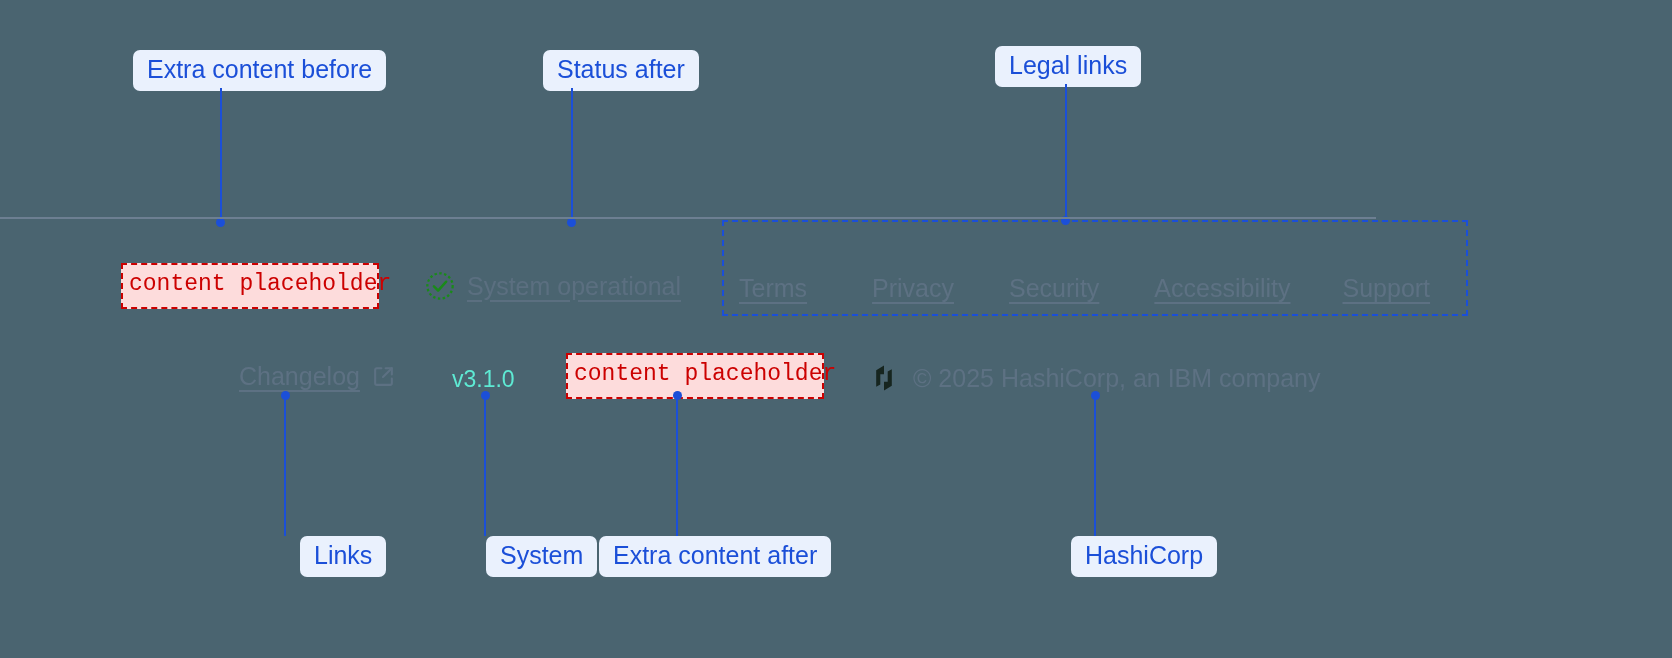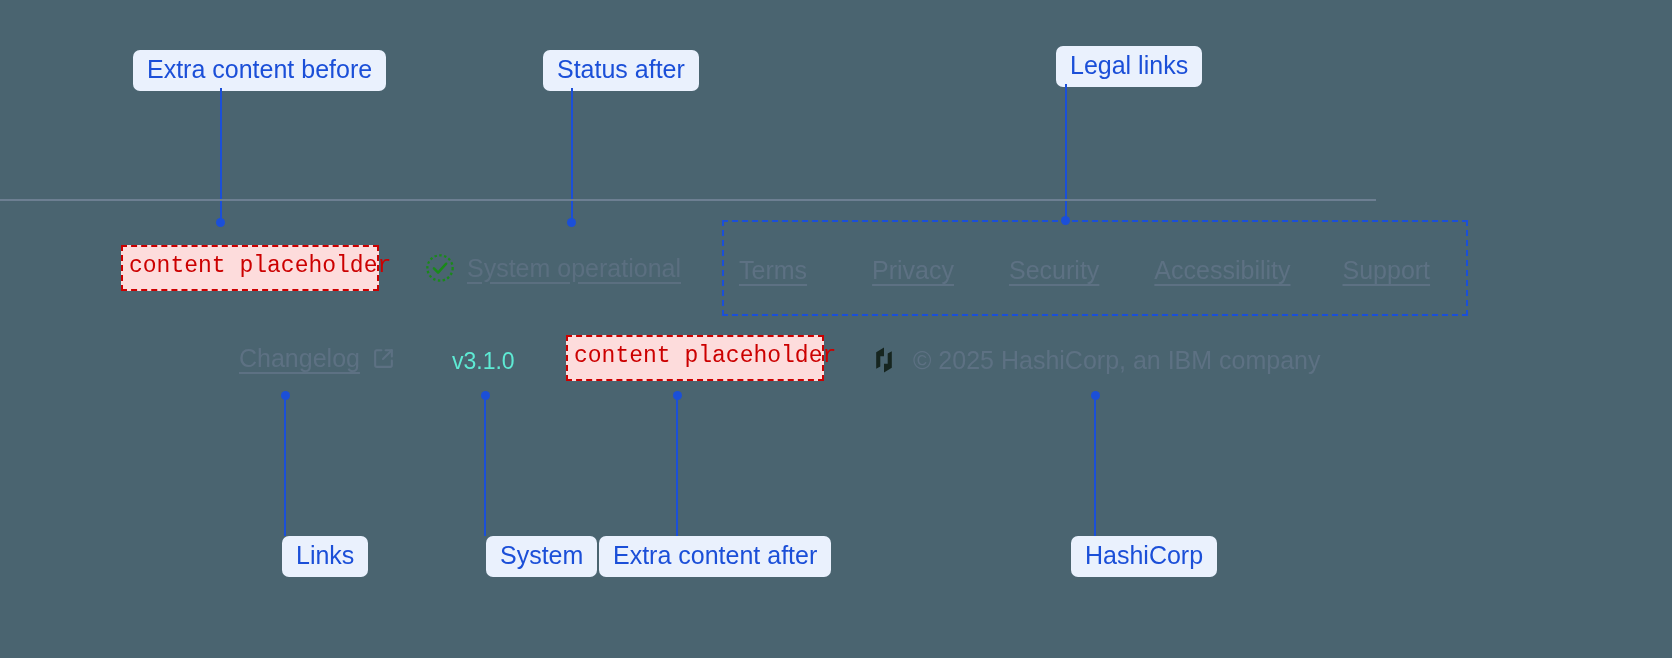--- a/index.html
+++ b/index.html
@@ -43,21 +43,21 @@
   .anno-box {
     position: absolute;
     border: 2px dashed #1b4fd8;
     box-sizing: border-box;
   }
 
   
   .footer-root {
     position: absolute;
     left: 0;
-    top: 199px;
+    top: 217px;
     width: 1376px;
     height: 260px;
     border-top: 2px solid #6d7f92;
     box-sizing: border-box;
   }
 
   .footer-row-top {
     position: absolute;
     left: 0;
     top: 0;
@@ -165,21 +165,21 @@
 <body>
 
 <div class="anno-label" style="left:89px; top:50px;">Extra content before</div>
 <div class="anno-line" style="left:220px; top:88px; height:134px;"></div>
 <div class="anno-dot" style="left:216px; top:218px;"></div>
 
 <div class="anno-label" style="left:499px; top:50px;">Status after</div>
 <div class="anno-line" style="left:571px; top:88px; height:134px;"></div>
 <div class="anno-dot" style="left:567px; top:218px;"></div>
 
-<div class="anno-label" style="left:1012px; top:46px;">Legal links</div>
+<div class="anno-label" style="left:951px; top:46px;">Legal links</div>
 <div class="anno-line" style="left:1065px; top:84px; height:136px;"></div>
 <div class="anno-dot" style="left:1061px; top:216px;"></div>
 
 <div class="anno-box" style="left:722px; top:220px; width:746px; height:96px;"></div>
 
 <div class="footer-root">
 
   <div class="footer-row-top">
 
     <div class="placeholder" style="left:121px; top:44px; width:258px;">content placeholder</div>
@@ -222,21 +222,21 @@
         <path d="M7.2 8.2 L15 3.6 L15 12.2 L11.3 12.2 L11.3 22.4 L7.2 24.8 Z" fill="#16251f"></path>
         <path d="M22.8 23.8 L15 28.4 L15 19.8 L18.7 19.8 L18.7 9.6 L22.8 7.2 Z" fill="#16251f"></path>
       </svg>
       <span class="copyright-text">© 2025 HashiCorp, an IBM company</span>
     </div>
   </div>
 </div>
 
 <div class="anno-dot" style="left:281px; top:391px;"></div>
 <div class="anno-line" style="left:284px; top:396px; height:140px;"></div>
-<div class="anno-label" style="left:238px; top:536px;">Links</div>
+<div class="anno-label" style="left:256px; top:536px;">Links</div>
 
 <div class="anno-dot" style="left:481px; top:391px;"></div>
 <div class="anno-line" style="left:484px; top:396px; height:140px;"></div>
 <div class="anno-label" style="left:442px; top:536px;">System</div>
 
 <div class="anno-dot" style="left:673px; top:391px;"></div>
 <div class="anno-line" style="left:676px; top:396px; height:140px;"></div>
 <div class="anno-label" style="left:555px; top:536px;text-align:right;">Extra content after</div>
 
 <div class="anno-dot" style="left:1091px; top:391px;"></div>

